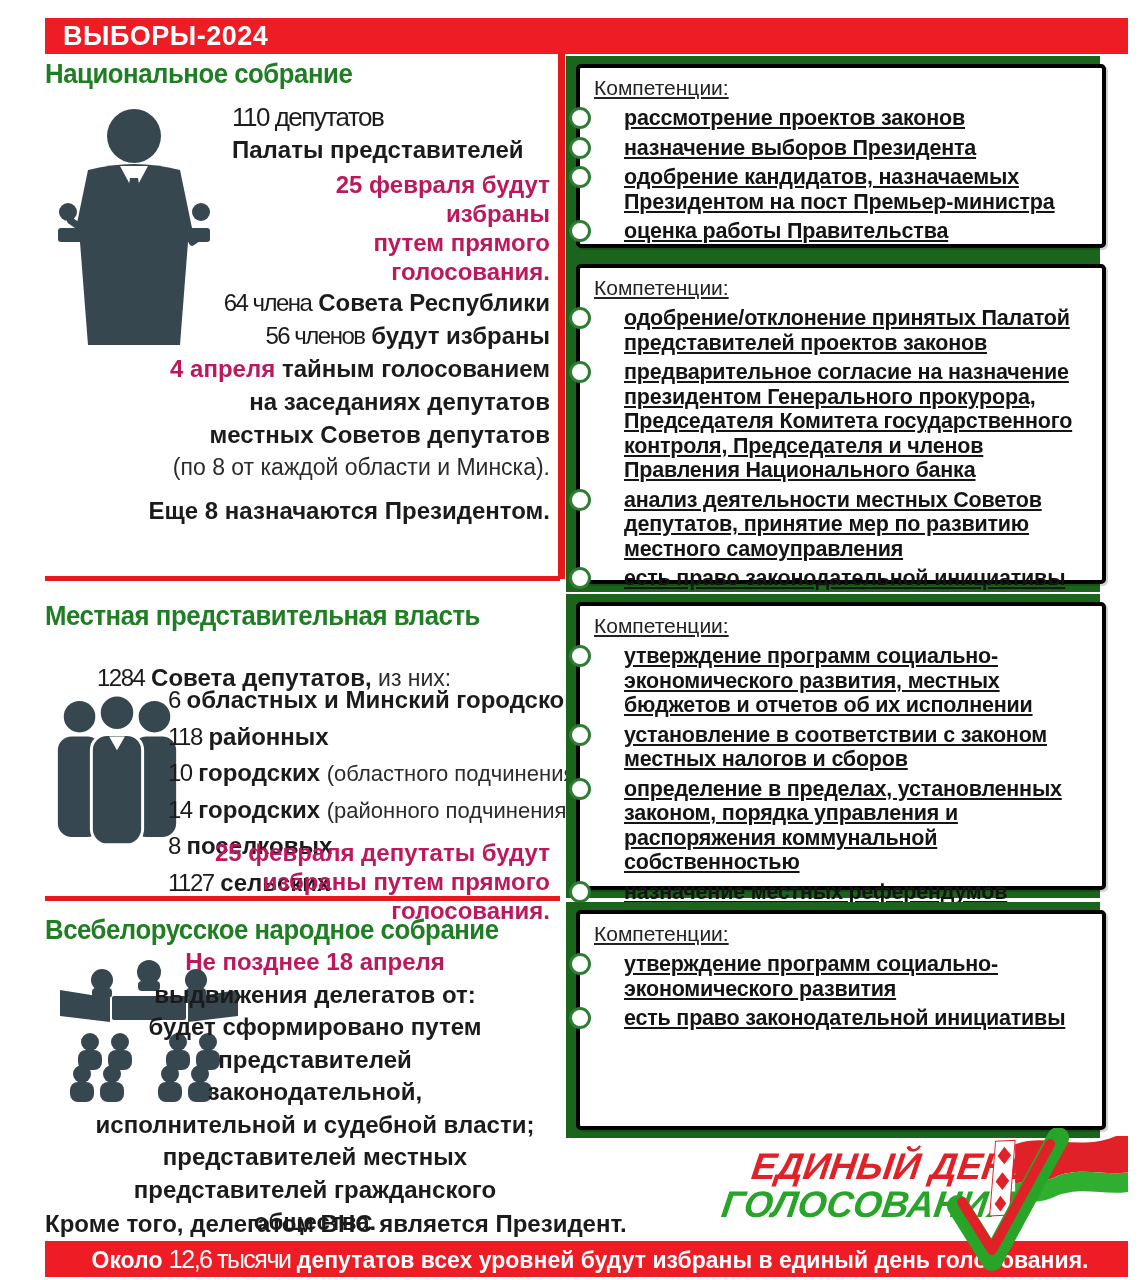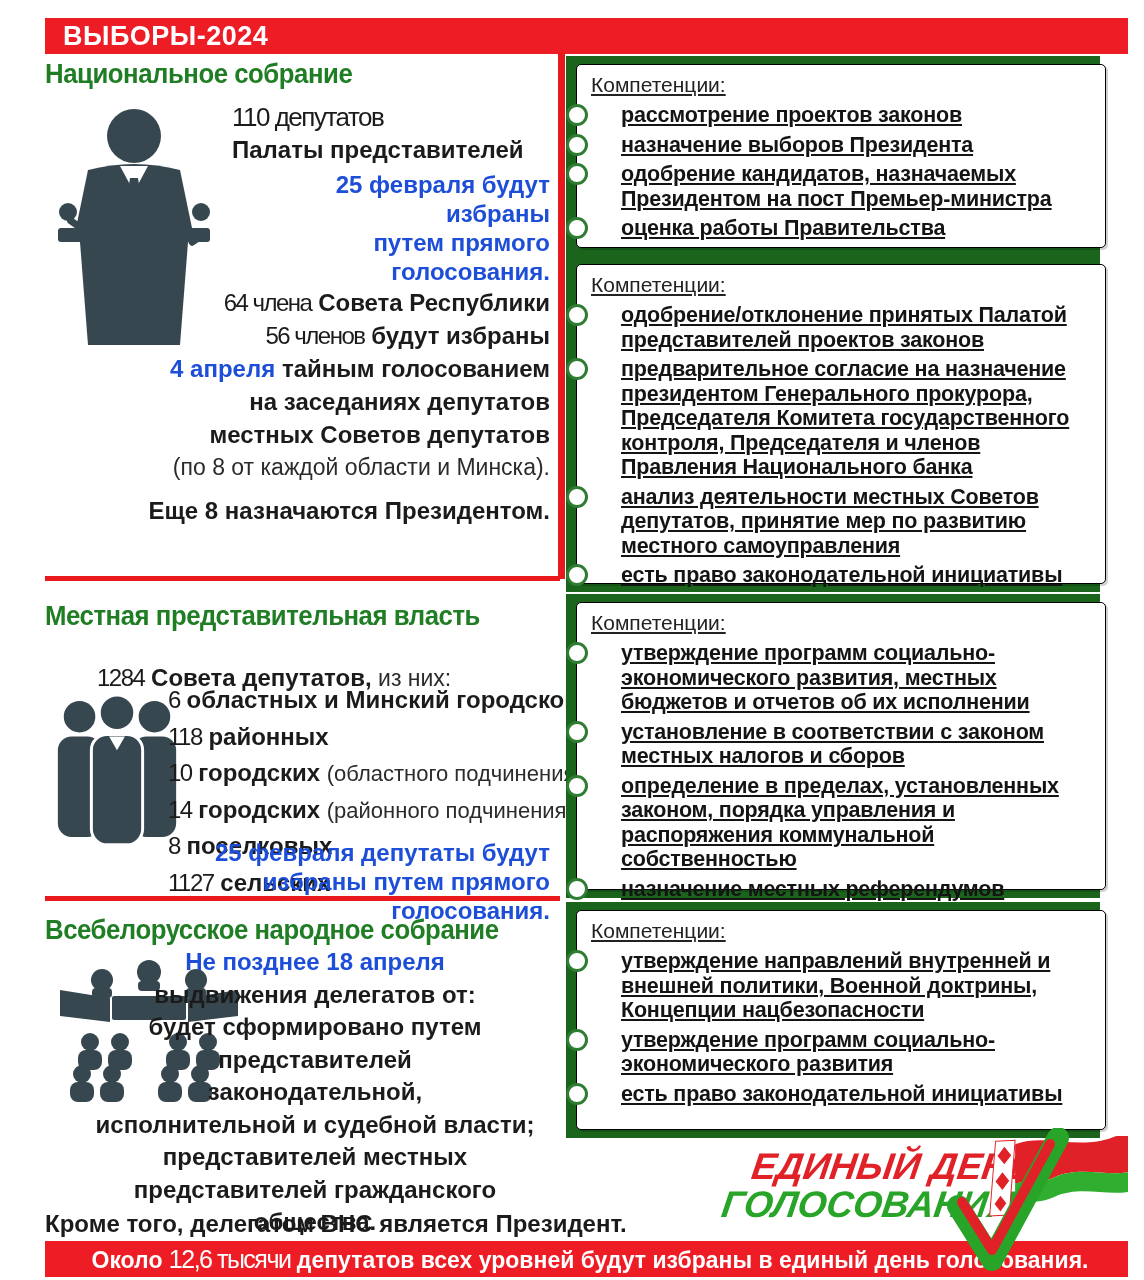--- a/index.html
+++ b/index.html
@@ -11,21 +11,21 @@
   #top-banner{left:45px;top:18px;width:1090px;height:36px;background:#ee1c25;}
   #top-banner span{display:block;padding-left:18px;line-height:36px;color:#fff;
         font-size:27px;font-weight:800;letter-spacing:0.5px;}
 
   
   .sec-h{font-size:28px;font-weight:800;color:#1f7d23;letter-spacing:-0.5px;
          transform:scaleX(0.92);transform-origin:left top;white-space:nowrap;margin:0;}
 
   
   .b24{font-size:24px;font-weight:bold;color:#1b1b1b;}
-  .red{color:#1d4ed8;}
+  .red{color:#be185d;}
   .numx{font-weight:400;letter-spacing:-1.5px;}
   .light{font-weight:normal;color:#2b2b2b;font-size:23px;}
 
   #nat-heading{left:45px;top:58px;}
   #podium-icon{left:52px;top:100px;width:165px;height:245px;}
   #nat-count{left:232px;top:102px;font-size:26px;}
   #nat-sub{left:232px;top:136px;}
   #nat-rednote{left:230px;top:170px;width:320px;text-align:right;line-height:29px;}
   #nat-council{left:60px;top:286px;width:490px;text-align:right;line-height:33px;}
   #nat-appointed{margin-top:10px;}
@@ -47,21 +47,21 @@
   #asm-footnote{left:45px;top:1210px;}
 
   
   #red-vline{left:558px;top:52px;width:7px;height:527px;background:#e8191c;}
   .panel{position:absolute;left:566px;width:534px;background:#1a651b;}
   #p1{top:56px;height:200px;}
   #p2{top:256px;height:336px;}
   #p3{top:594px;height:304px;}
   #p4{top:902px;height:236px;}
   .wbox{position:absolute;left:10px;right:-6px;top:8px;bottom:8px;background:#fff;
-        border:1px solid #000000;border-radius:5px;padding:6px 10px 6px 14px;
+        border:4px solid #000000;border-radius:5px;padding:6px 10px 6px 14px;
         box-shadow:2px 2px 0 rgba(0,0,0,0.18);}
   .comp-label{font-size:21px;font-weight:400;color:#222;text-decoration:underline;
         margin:2px 0 6px 0;}
   ul.comp{margin:0;padding:0 0 0 30px;list-style:none;}
   li.comp-item{position:relative;font-size:21.5px;font-weight:bold;line-height:24.5px;
         margin:5px 0;color:#141414;letter-spacing:-0.2px;text-decoration:underline;}
   li.comp-item::before{content:"";position:absolute;left:-55px;top:1px;width:22px;height:22px;
         border-radius:50%;background:#fff;border:3px solid #2e7d32;box-sizing:border-box;}
 
   
@@ -249,21 +249,20 @@
         <li class="comp-item">определение в пределах, установленных законом, порядка управления и распоряжения коммунальной собственностью</li>
         <li class="comp-item">назначение местных референдумов</li>
       </ul>
     </div>
   </div>
 
   <div class="panel" id="p4">
     <div class="wbox">
       <div class="comp-label">Компетенции:</div>
       <ul class="comp">
-        <li class="comp-item">утверждение направлений внутренней и внешней политики, Военной доктрины, Концепции нацбезопасности</li>
         <li class="comp-item">утверждение программ социально-экономического развития</li>
         <li class="comp-item">есть право законодательной инициативы</li>
       </ul>
     </div>
   </div>
 
   <div class="abs" id="logo-line1">ЕДИНЫЙ ДЕНЬ</div>
   <div class="abs" id="logo-line2">ГОЛОСОВАНИЯ</div>
 
   <div class="abs" id="flag-icon">

